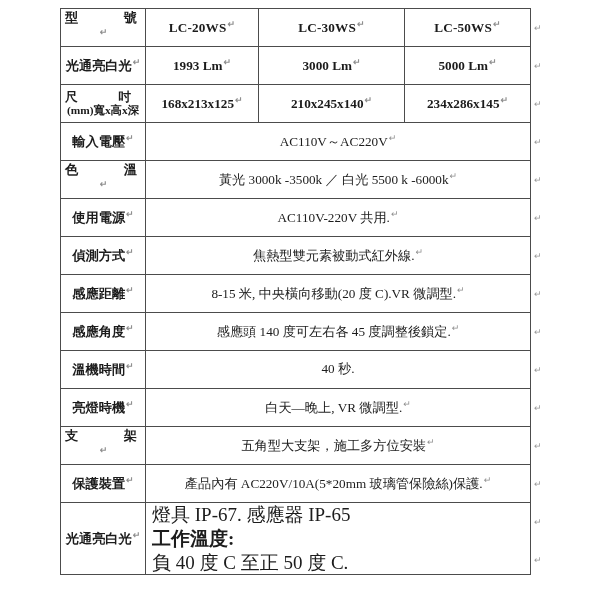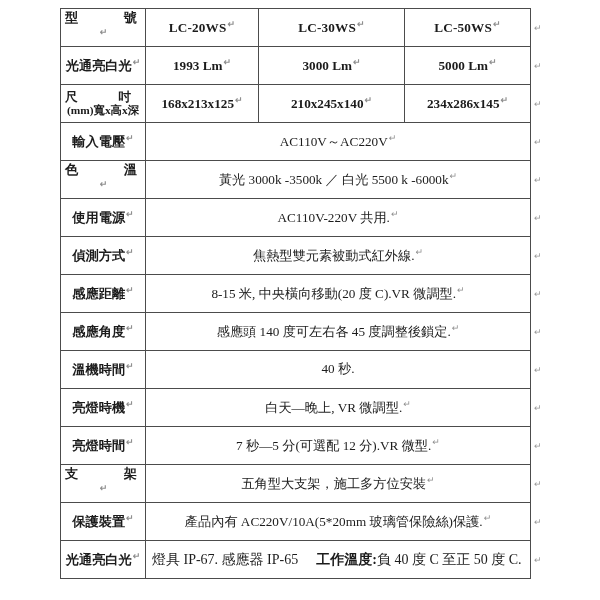--- a/index.html
+++ b/index.html
@@ -83,21 +83,22 @@
   td.dim   { font-weight: bold; font-size: 13px; }
 
   td.wide { font-size: 13.6px; }
 
   .ip-row {
     display: flex;
     align-items: baseline;
     justify-content: flex-start;
     padding-left: 2px;
     white-space: nowrap;
-    font-size: 14px;
+    font-size: 19px;
+    flex-direction: column;
   }
   .ip-row .ip-a { margin-right: 18px; }
   .ip-row .ip-b { font-weight: bold; }
   .ip-row .ip-c { }
 
   
   .pilcrow {
     font-size: 9px;
     color: #8f8f8f;
     vertical-align: super;
@@ -197,24 +198,20 @@
       <tr>
         <td class="lbl"><span>溫機時間</span><span class="pilcrow">↵</span></td>
         <td class="wide" colspan="3"><span>40 秒.</span></td>
       </tr>
 
       <tr>
         <td class="lbl"><span>亮燈時機</span><span class="pilcrow">↵</span></td>
         <td class="wide" colspan="3"><span>白天—晚上, VR 微調型.</span><span class="pilcrow">↵</span></td>
       </tr>
 
-      <tr>
-        <td class="lbl"><span>亮燈時間</span><span class="pilcrow">↵</span></td>
-        <td class="wide" colspan="3"><span>7 秒—5 分(可選配 12 分).VR 微型.</span><span class="pilcrow">↵</span></td>
-      </tr>
 
       <tr>
         <td class="lbl">
           <span class="spread">
             <span>支</span>
             <span>架</span>
           </span><span class="pilcrow">↵</span>
         </td>
         <td class="wide" colspan="3"><span>五角型大支架，施工多方位安裝</span><span class="pilcrow">↵</span></td>
       </tr>

